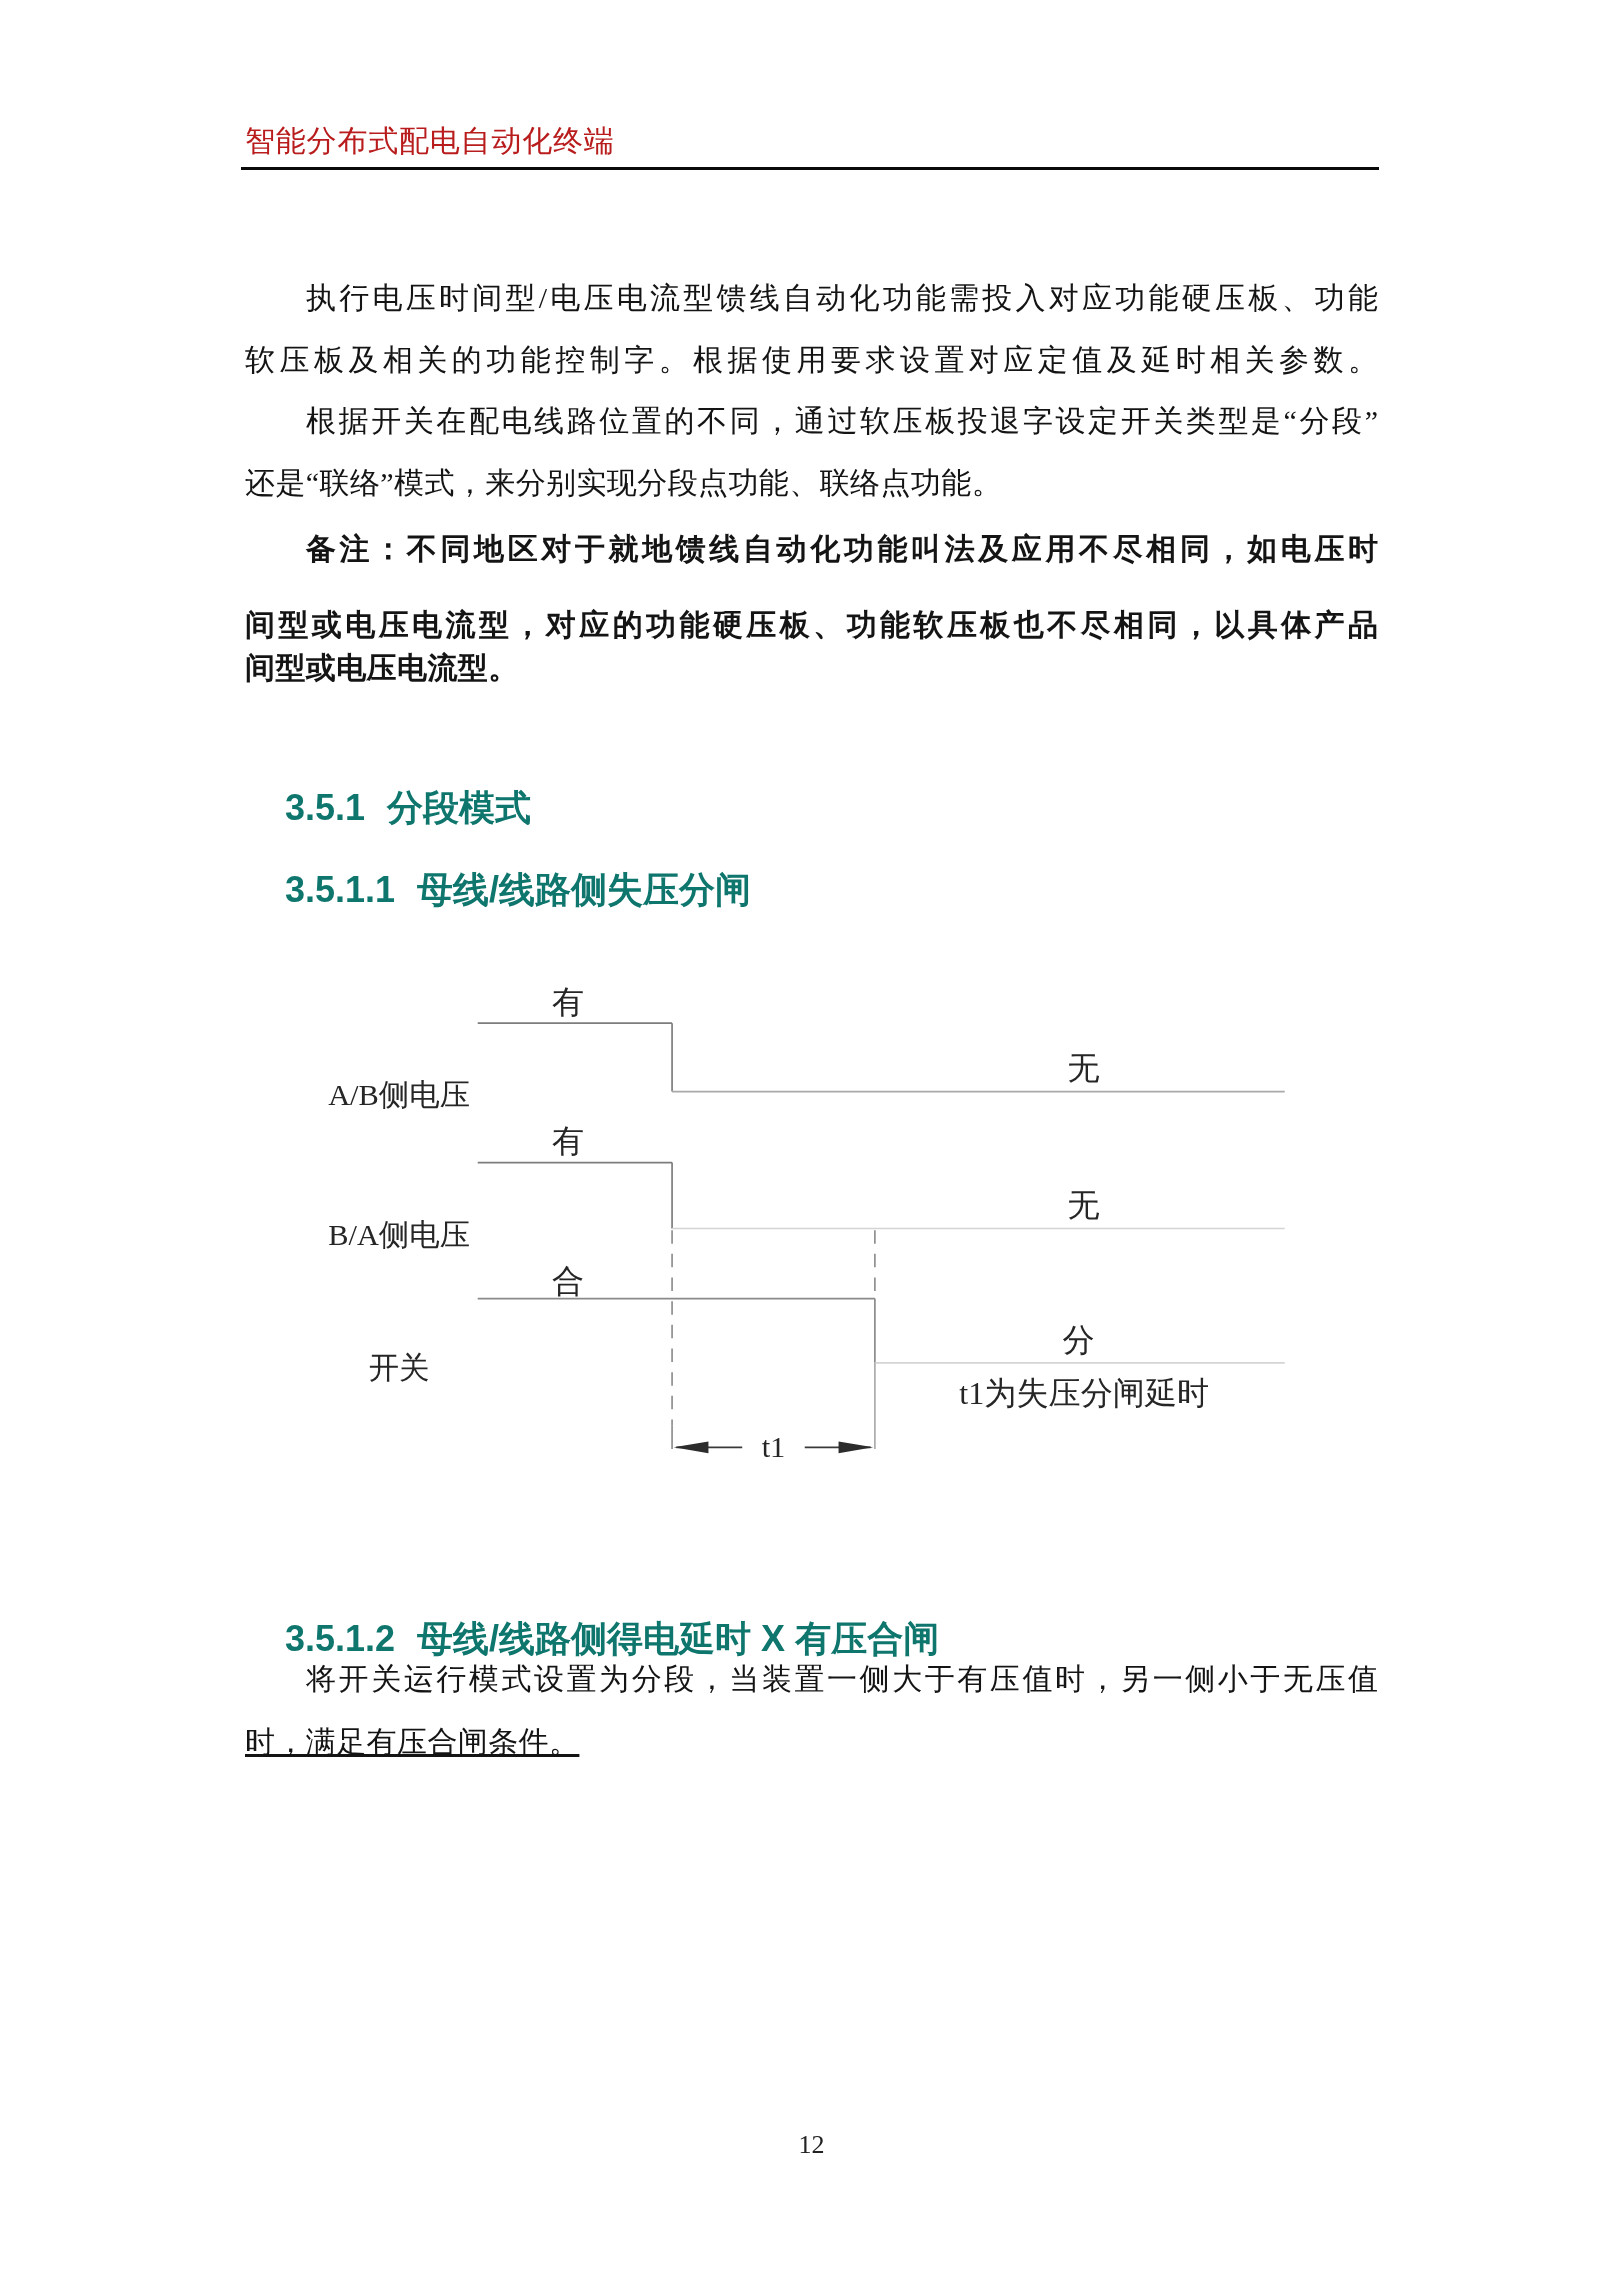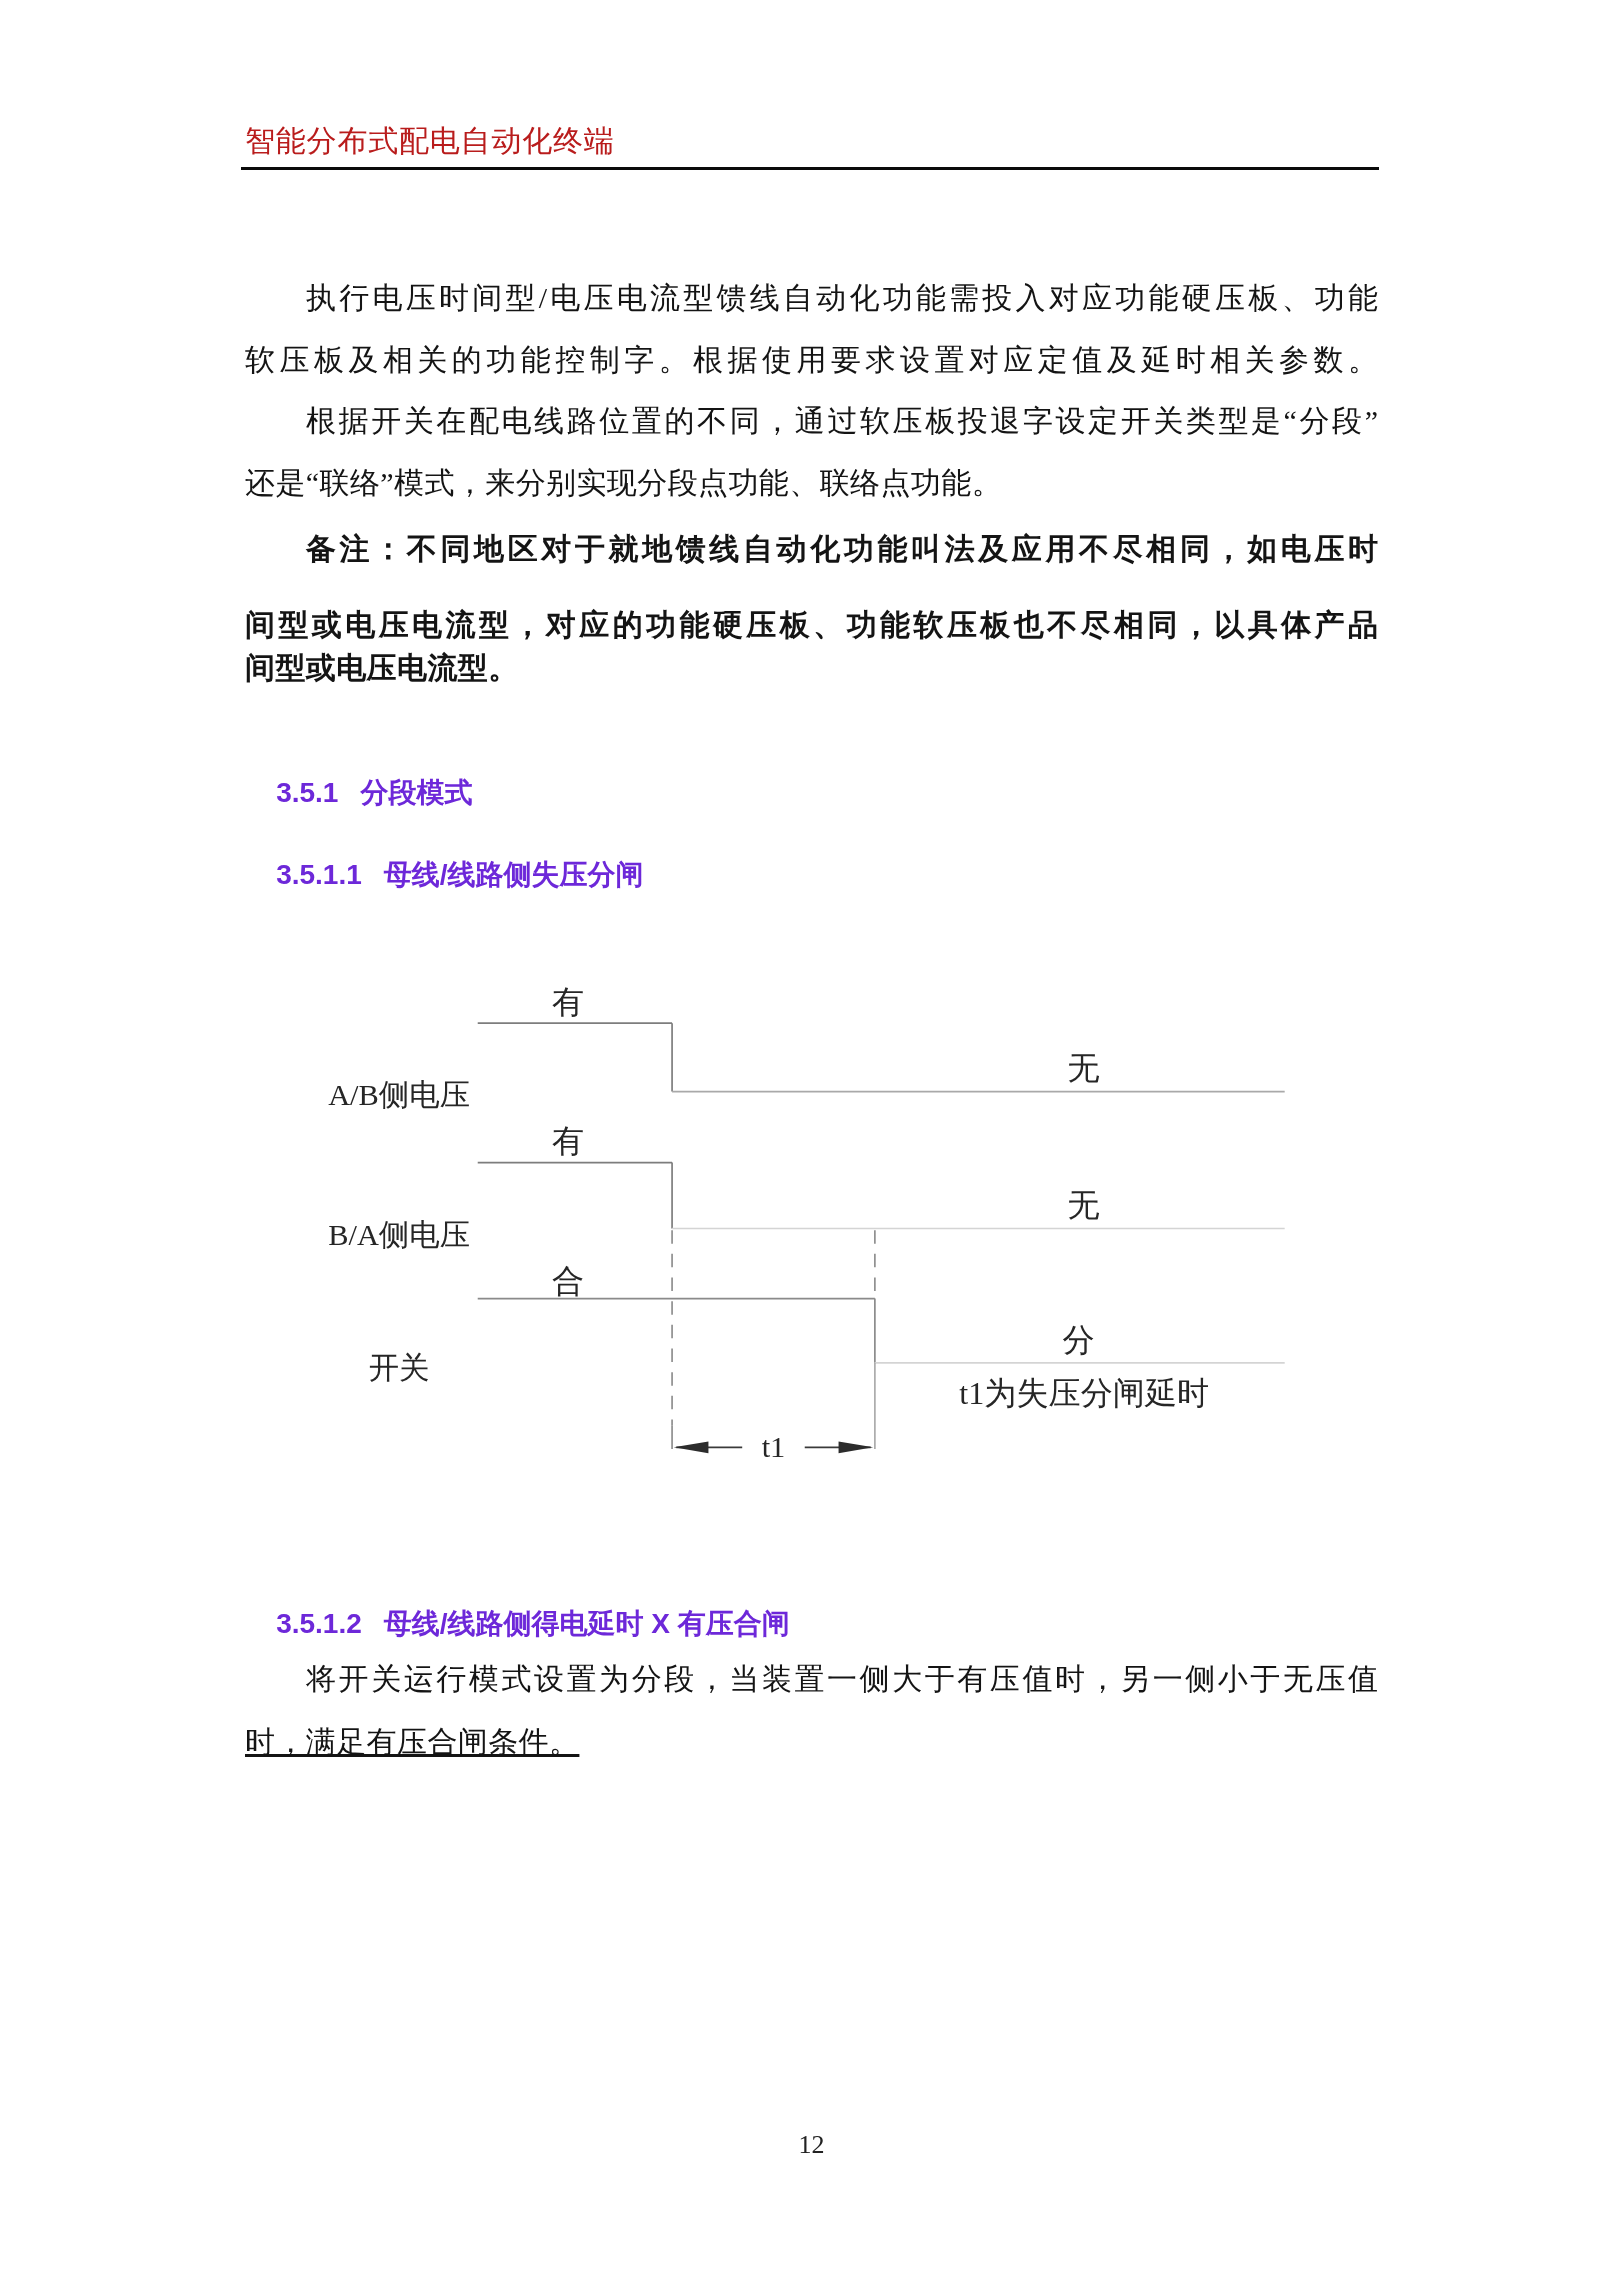--- a/index.html
+++ b/index.html
@@ -25,22 +25,22 @@
     text-align:justify;
     text-align-last:justify;
     text-justify:inter-character;
     letter-spacing:0;
   }
   .bold{font-weight:bold;}
   .heading{
     position:absolute;
     font-family:"Liberation Sans","DejaVu Sans",sans-serif;
     font-weight:bold;
-    font-size:28px;
-    color:#6d28d9;
+    font-size:36px;
+    color:#0f766e;
     white-space:pre;
   }
   .heading .h-title{margin-left:22px;}
   #header-title{
     position:absolute;left:245px;top:121px;
     font-size:30px;letter-spacing:0.8px;color:#b91c1c;
   }
   #header-rule{
     position:absolute;left:241px;top:167px;
     width:1138px;height:2.5px;background:#0a0a0a;

